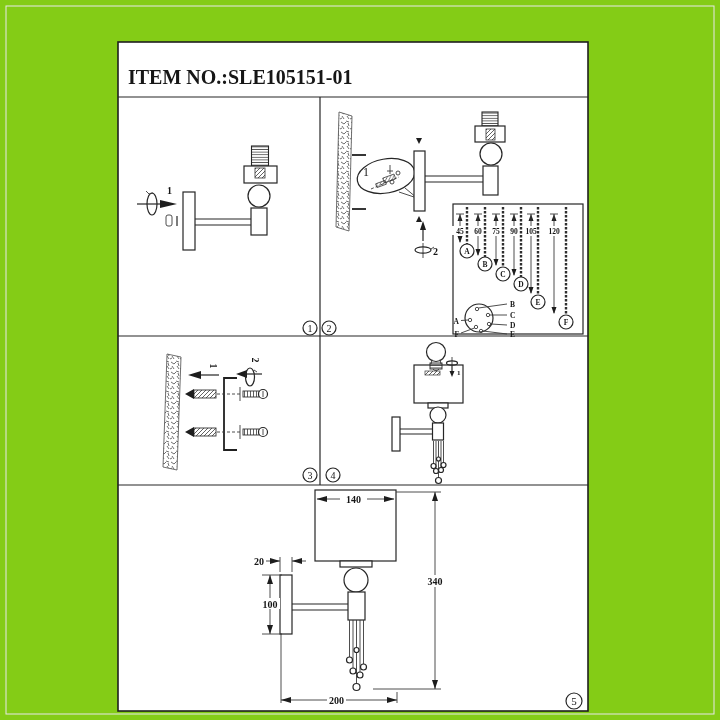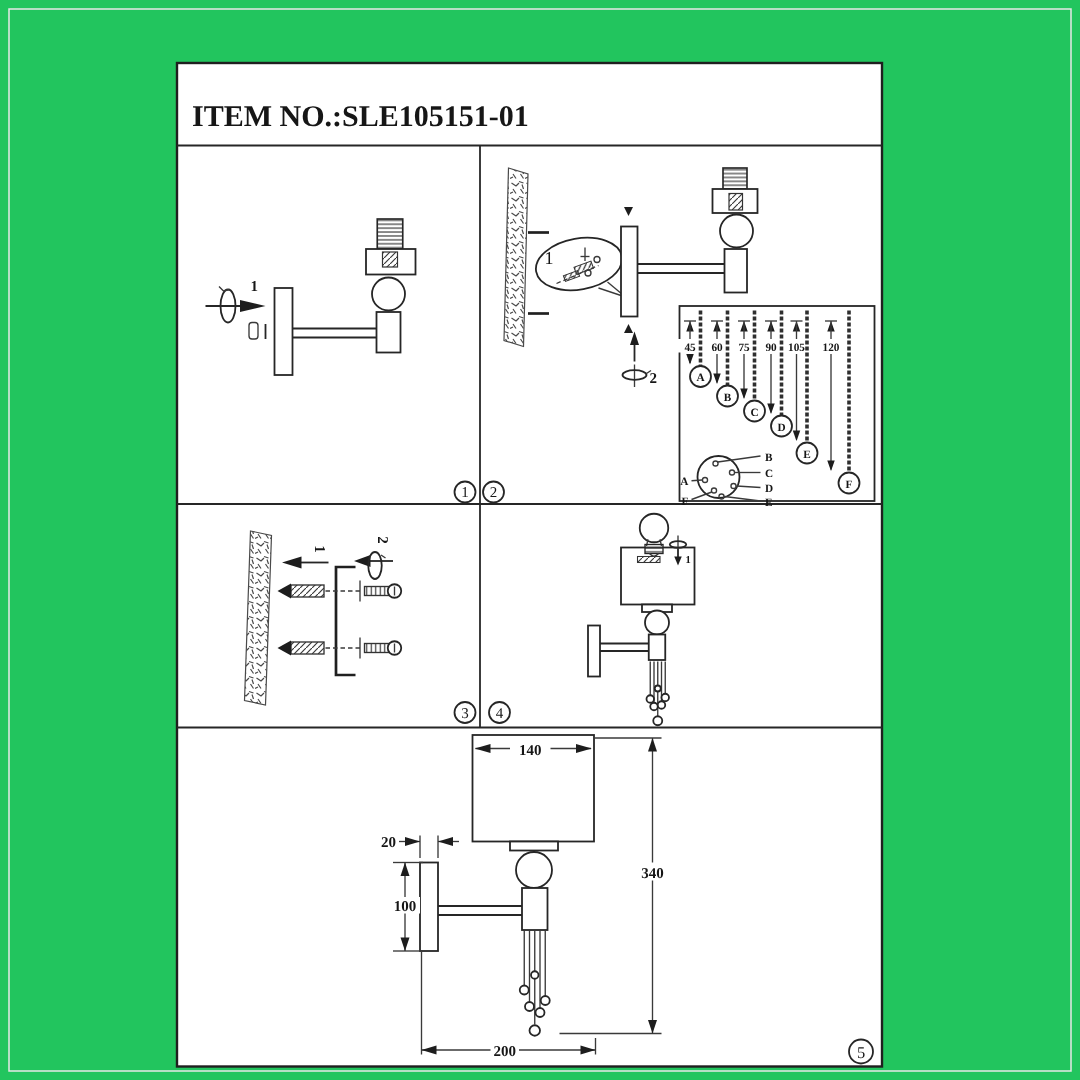--- a/index.html
+++ b/index.html
@@ -1,16 +1,16 @@
 <!DOCTYPE html>
 <html><head>
 <meta charset="utf-8">
 <style>
   html,body{margin:0;padding:0;background:#fff;}
-  .page{position:relative;width:720px;height:720px;background:#22c55e;font-family:"Liberation Serif",serif;overflow:hidden;}
+  .page{position:relative;width:720px;height:720px;background:#84cc16;font-family:"Liberation Serif",serif;overflow:hidden;}
   svg{position:absolute;left:0;top:0;}
   svg text{font-family:"Liberation Serif",serif;fill:#161616;}
   .ln{stroke:#262626;stroke-width:1.2;fill:none;}
   .thin{stroke:#3a3a3a;stroke-width:0.9;fill:none;}
   .thick{stroke:#202020;stroke-width:1.8;fill:none;}
   .fillw{fill:#ffffff;stroke:#262626;stroke-width:1.2;}
   .arr{fill:#1d1d1d;stroke:none;}
   .dash{stroke:#3a3a3a;stroke-width:0.9;stroke-dasharray:3,2;fill:none;}
   .chain{stroke:#2f2f2f;stroke-width:2.4;stroke-dasharray:2.6,1.4;fill:none;}
   .dimtxt{font-size:10px;font-weight:600;}

